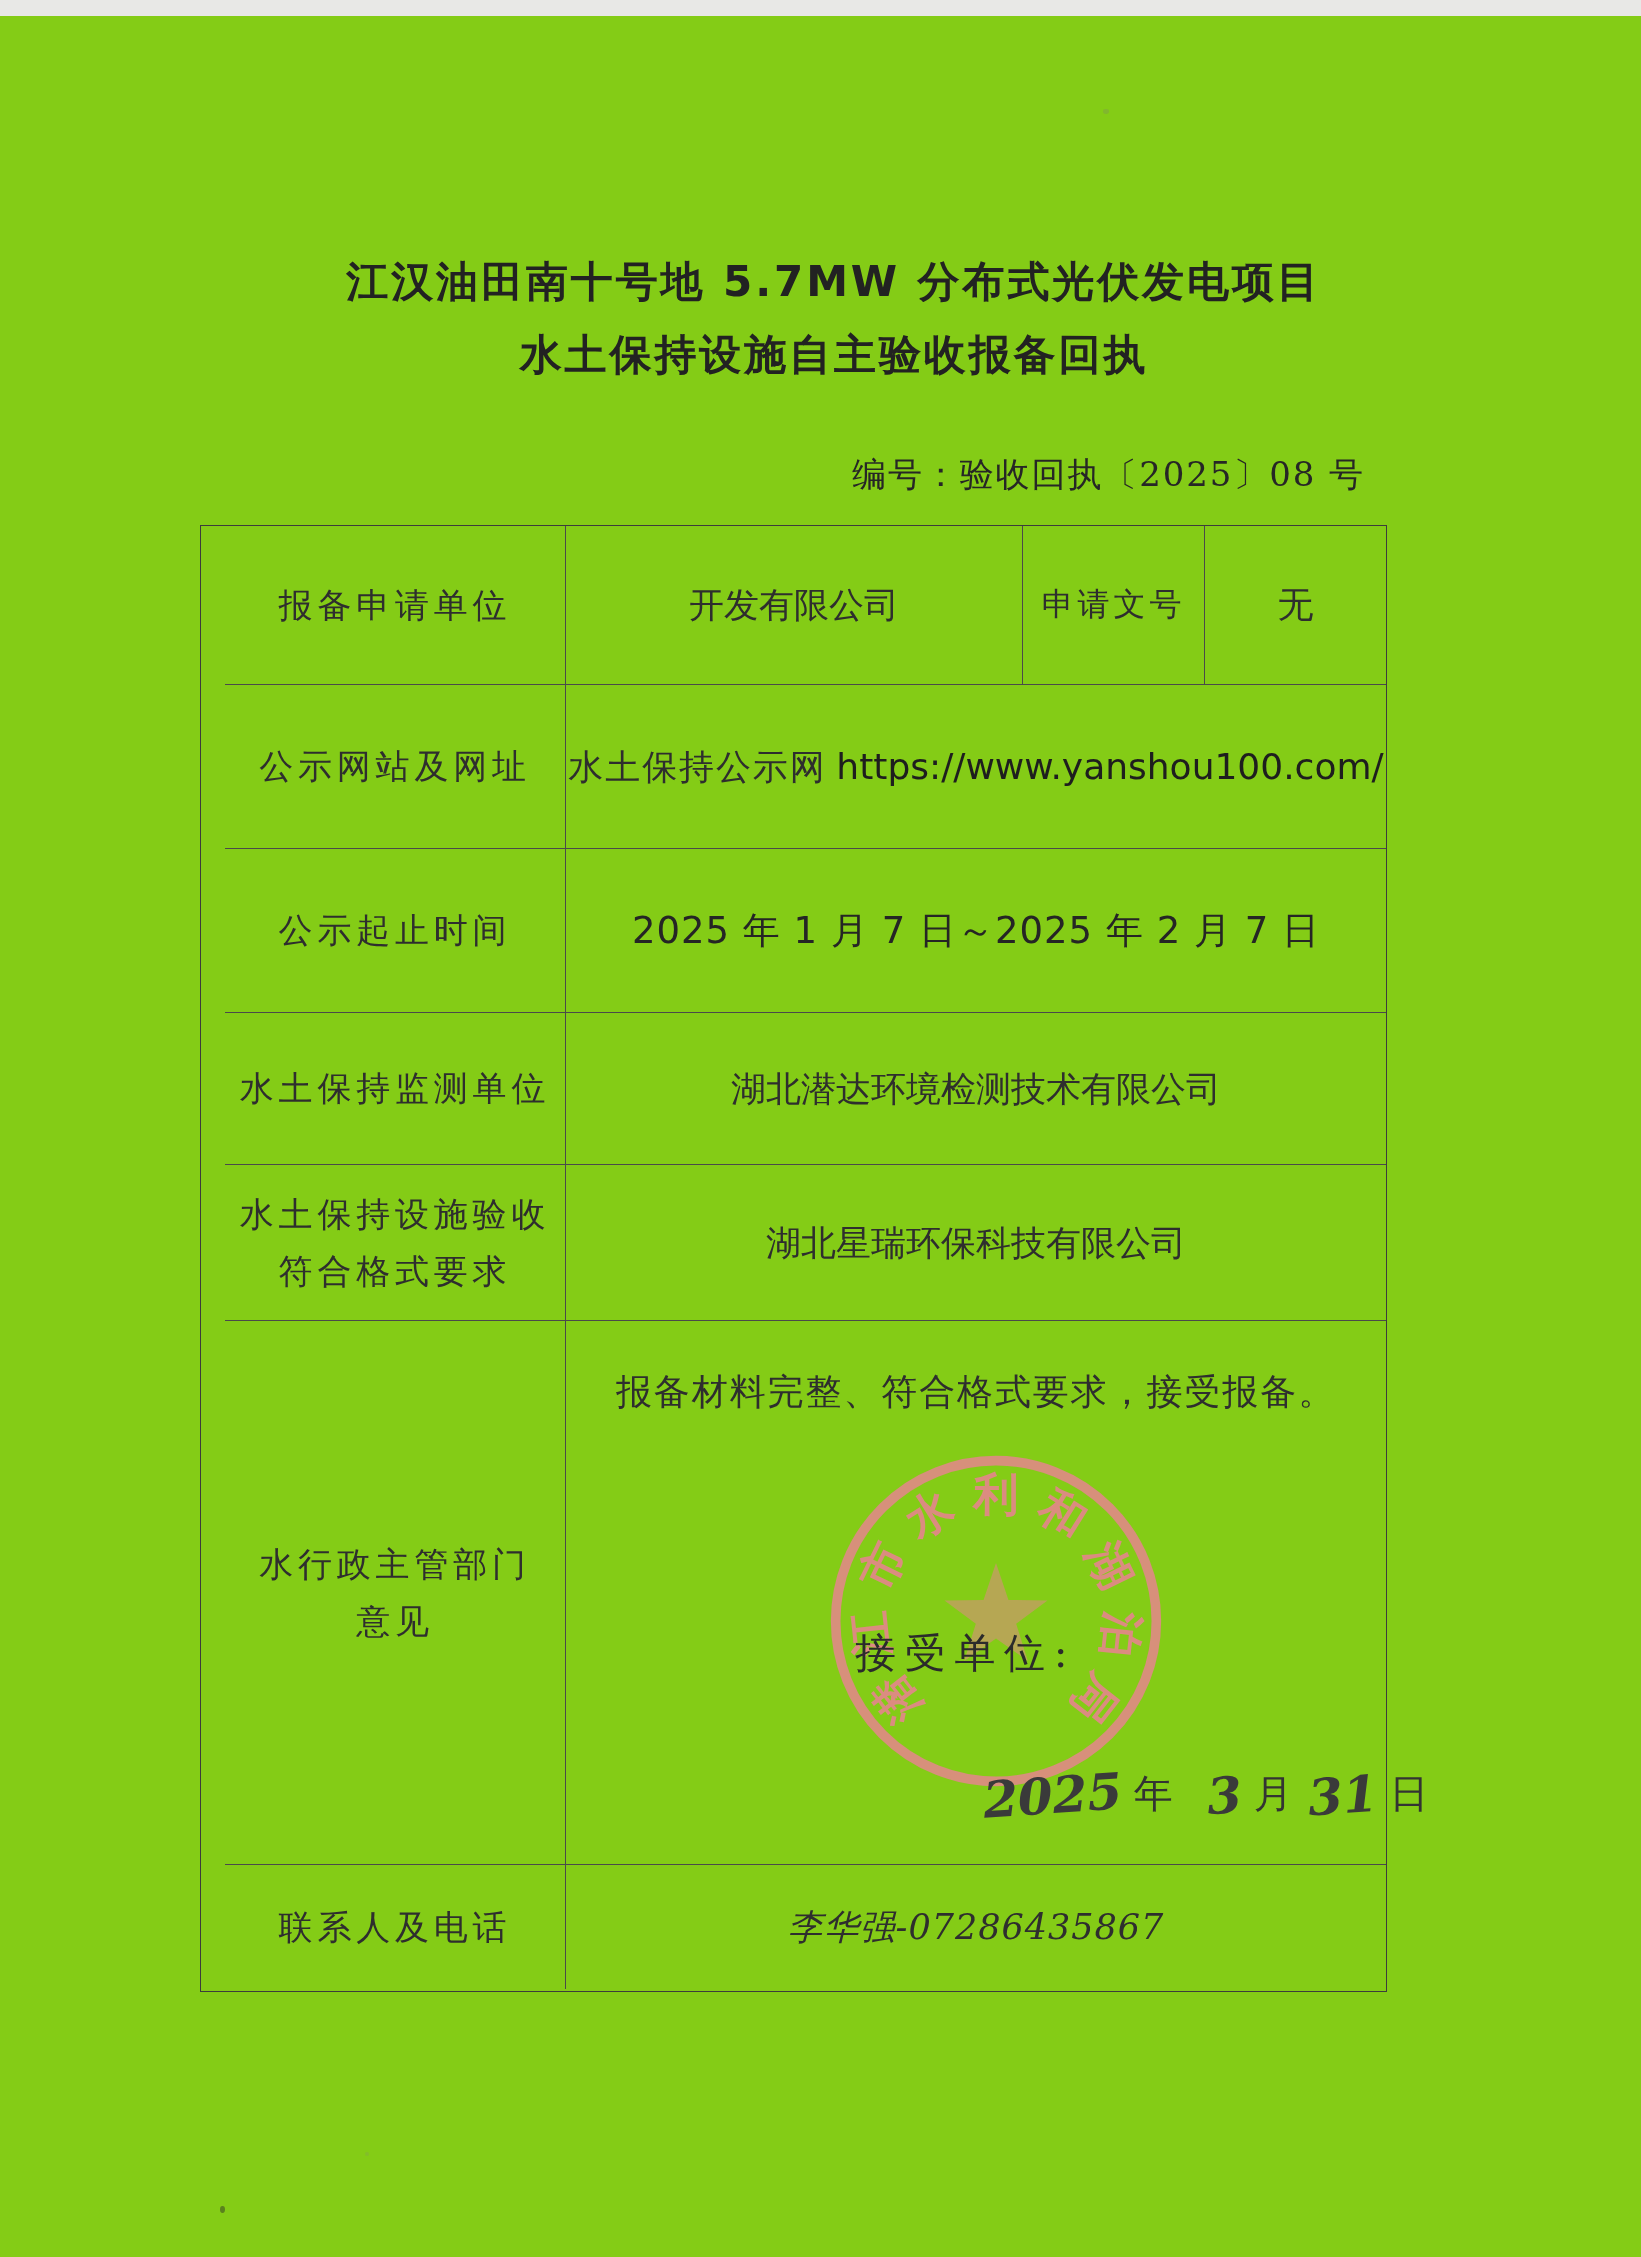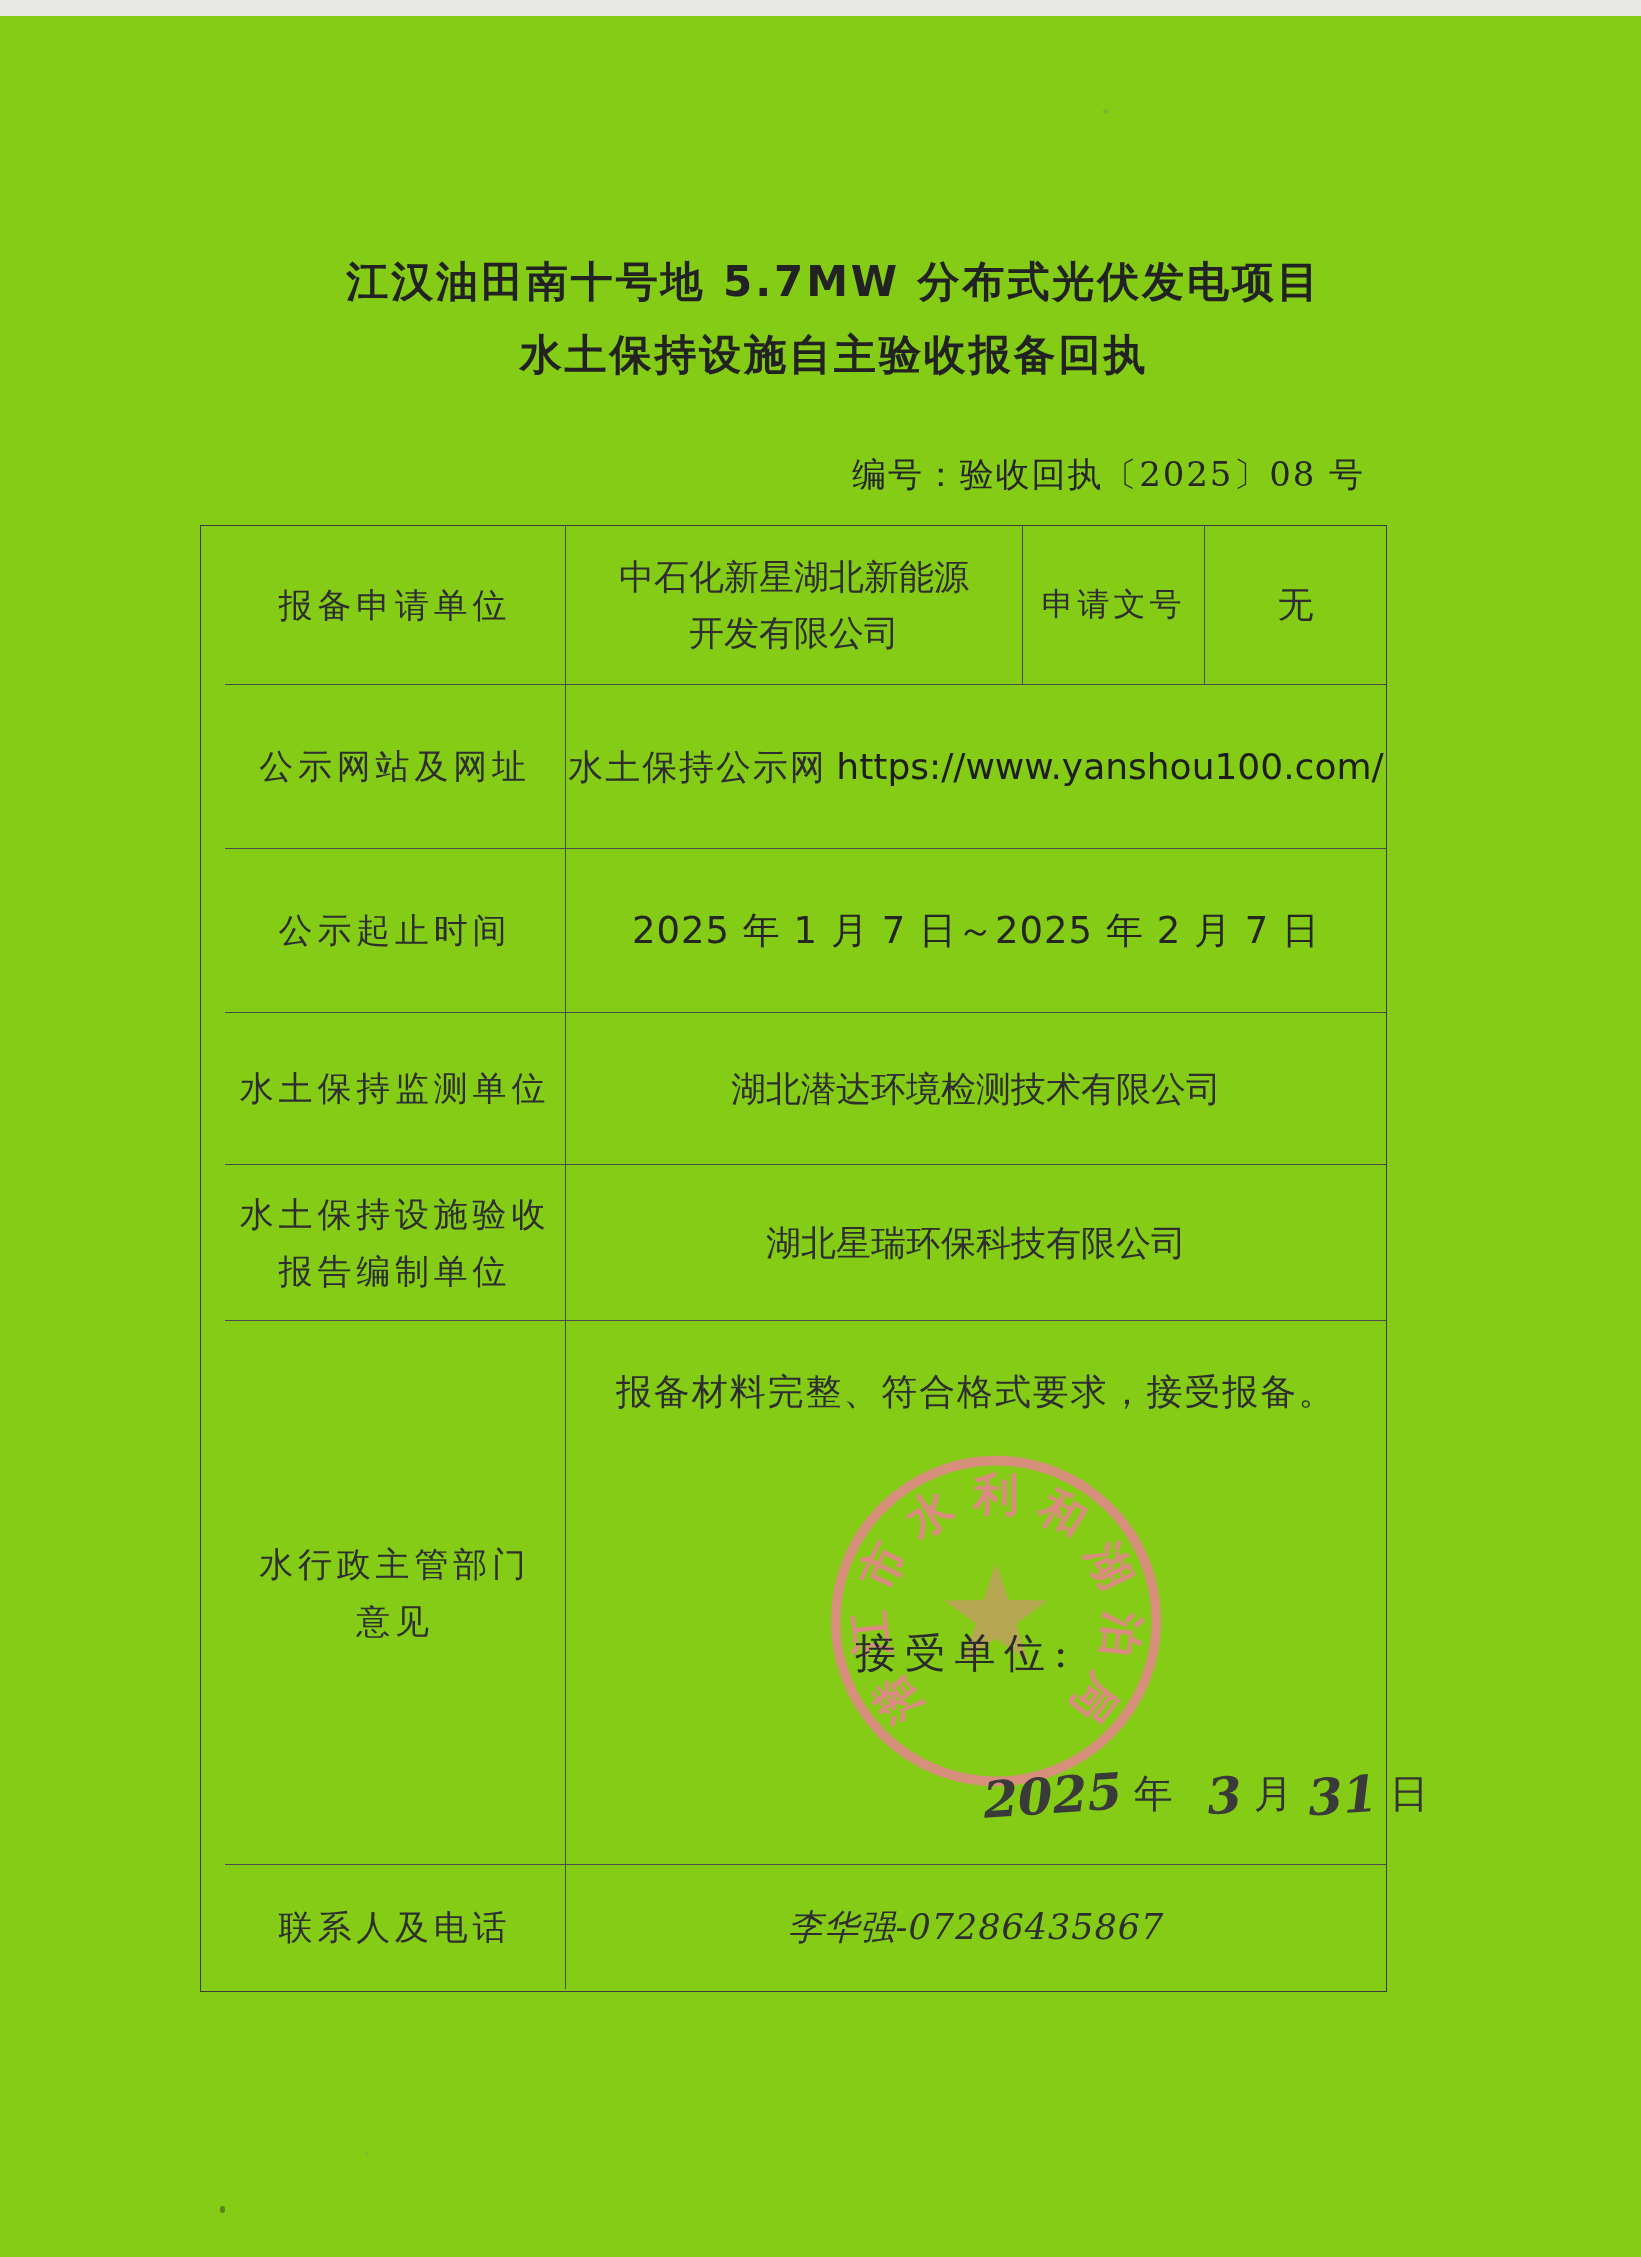--- a/index.html
+++ b/index.html
@@ -106,21 +106,20 @@
 
   <div class="title title-1">江汉油田南十号地 5.7MW 分布式光伏发电项目</div>
   <div class="title title-2">水土保持设施自主验收报备回执</div>
   <div class="doc-number">编号：验收回执〔2025〕08 号</div>
 
   <div class="tbl">
 
     <div class="row r1">
       <div class="cell lbl">报备申请单位</div>
       <div class="cell val val-company">
-        <div>中石化新星湖北新能源</div>
         <div>开发有限公司</div>
       </div>
       <div class="cell doc-no-lbl">申请文号</div>
       <div class="cell doc-no-val">无</div>
     </div>
 
     <div class="row r2">
       <div class="cell lbl">公示网站及网址</div>
       <div class="cell val url-line">
         <span class="url-cn">水土保持公示网</span>
@@ -134,21 +133,21 @@
     </div>
 
     <div class="row r4">
       <div class="cell lbl">水土保持监测单位</div>
       <div class="cell val">湖北潜达环境检测技术有限公司</div>
     </div>
 
     <div class="row r5">
       <div class="cell lbl">
         <div>水土保持设施验收</div>
-        <div>报告编制单位</div>
+        <div>符合格式要求</div>
       </div>
       <div class="cell val">湖北星瑞环保科技有限公司</div>
     </div>
 
     <div class="row r6">
       <div class="cell lbl">
         <div>水行政主管部门</div>
         <div>意见</div>
       </div>
       <div class="cell val">

